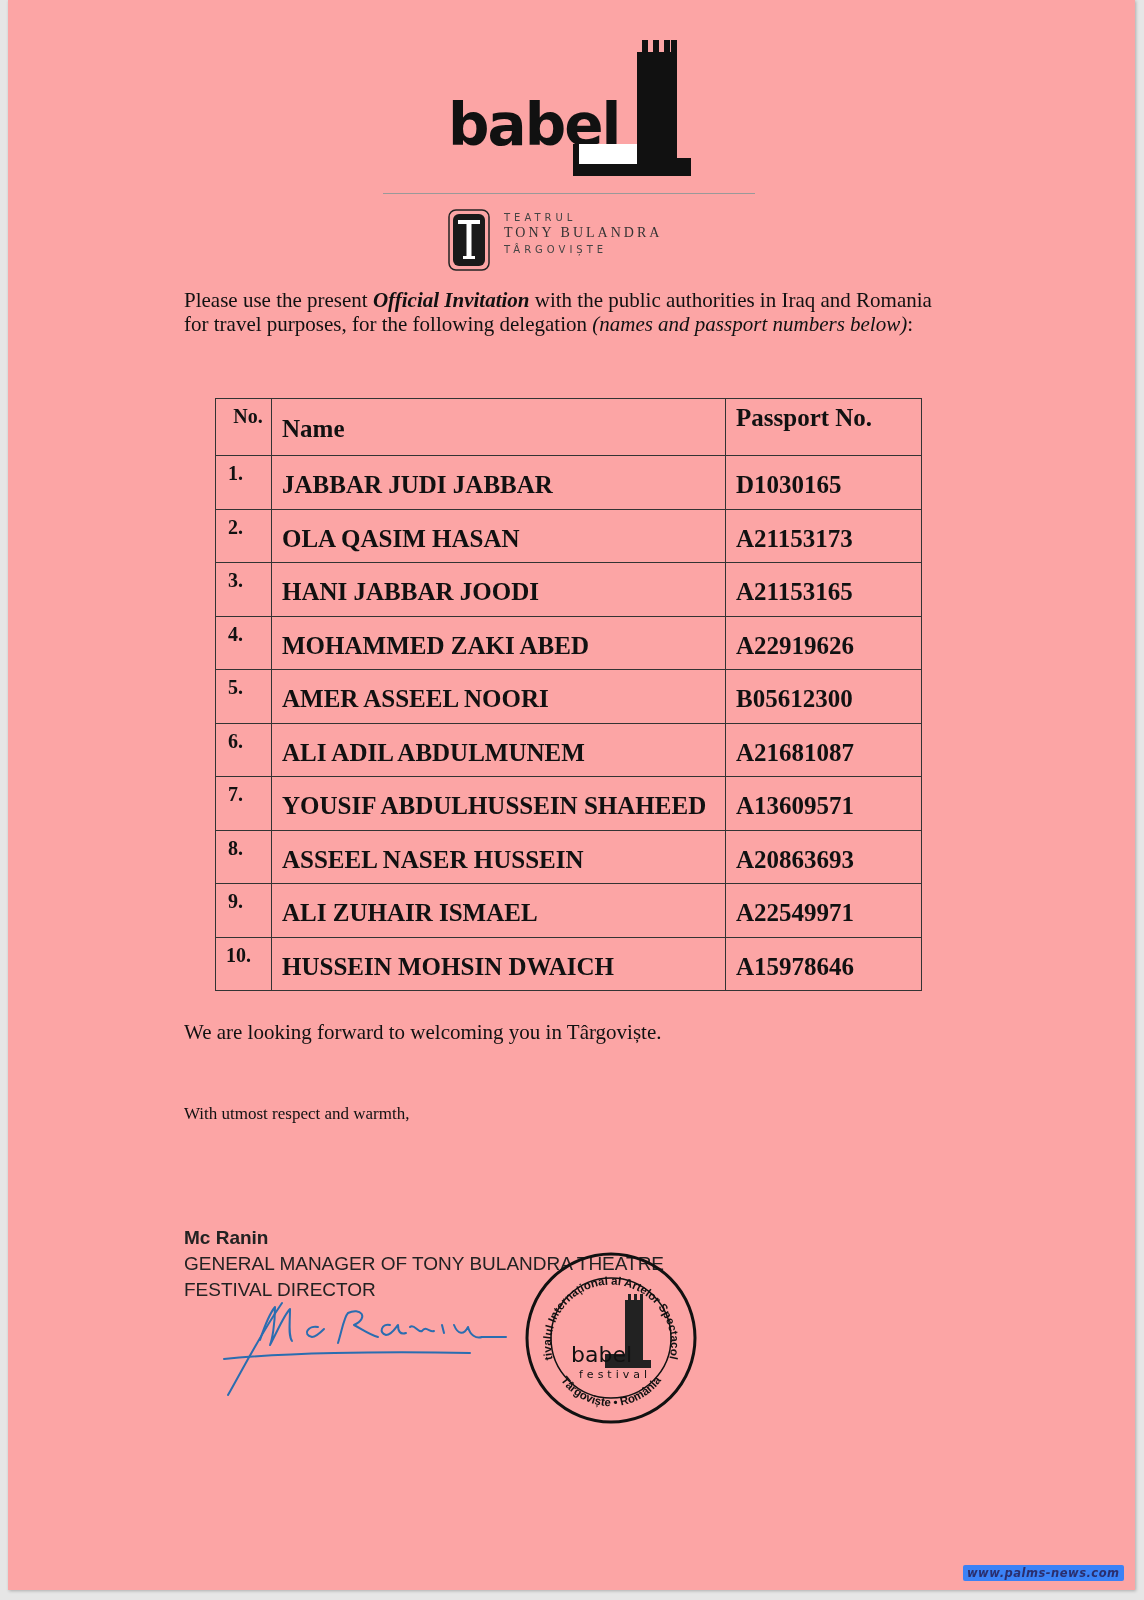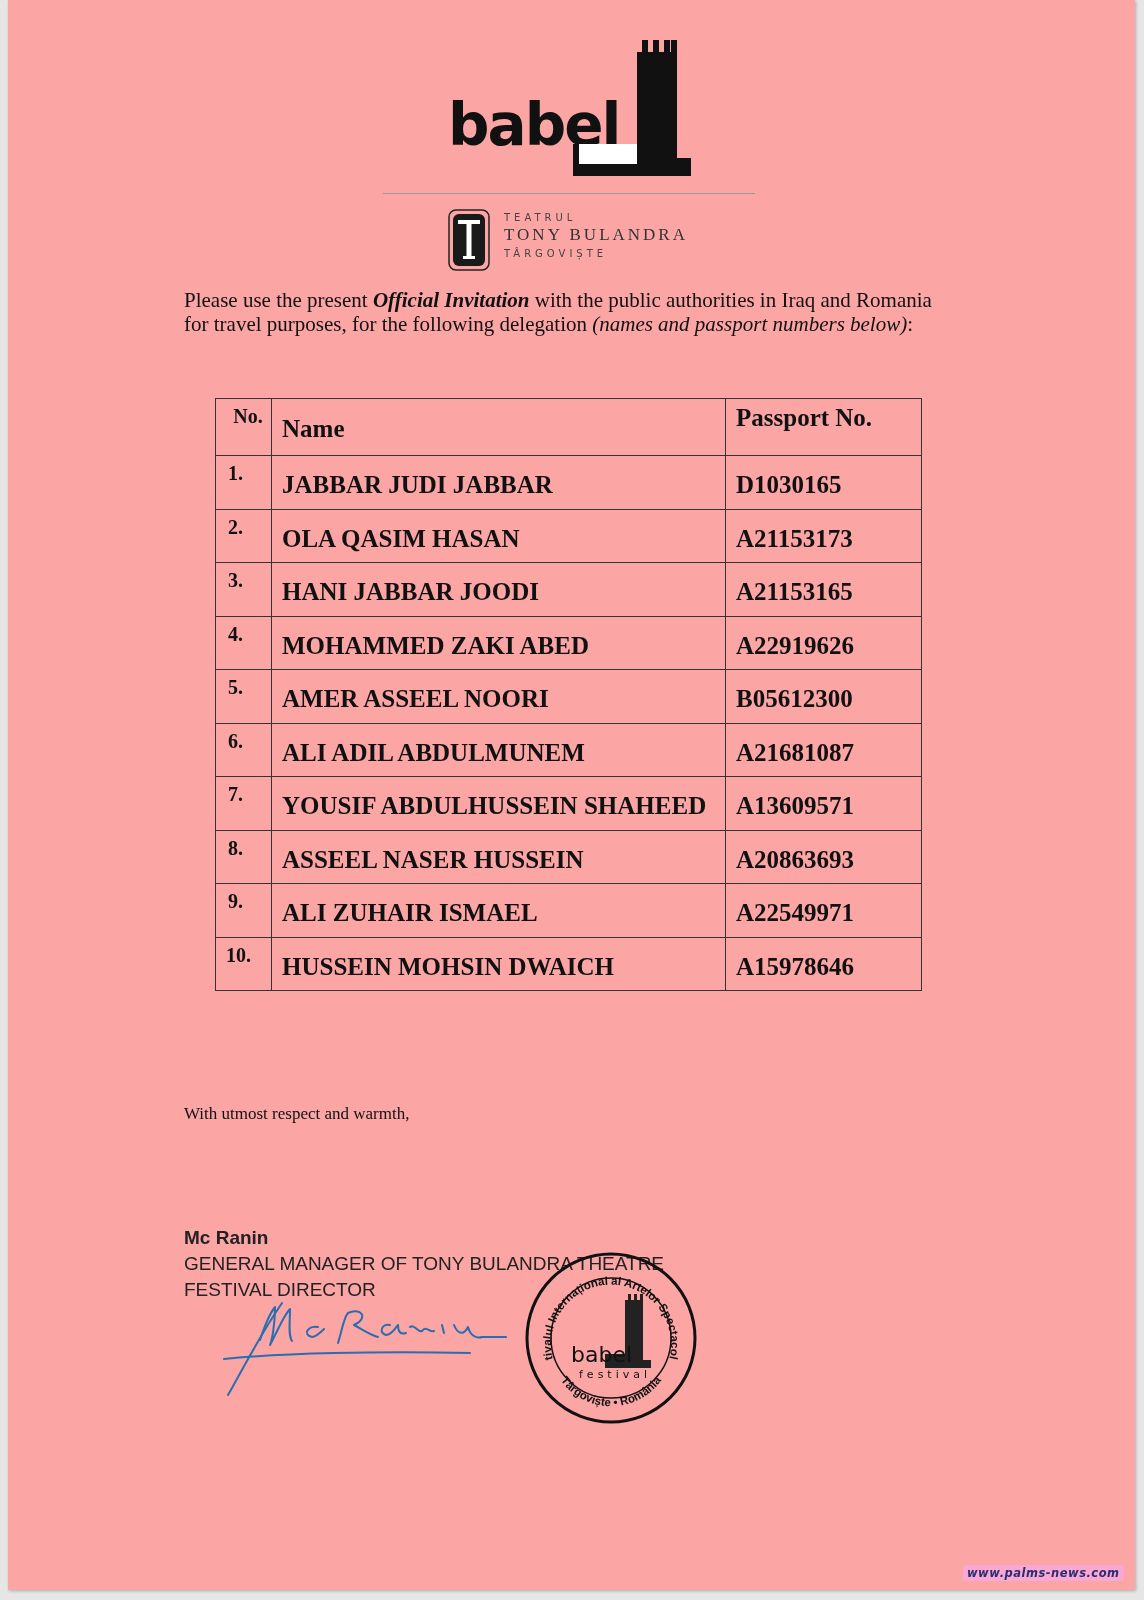--- a/index.html
+++ b/index.html
@@ -6,21 +6,21 @@
   body { width:1144px; height:1600px; background:#e6e6e6; position:relative; overflow:hidden; font-family:"Liberation Serif", serif; color:#111; }
   .page { position:absolute; left:8px; top:0; width:1127px; height:1590px; background:#fca5a5; box-shadow: 1px 1px 3px rgba(0,0,0,0.25); }
   .abs { position:absolute; }
   
   .babel-word { left:440px; top:96px; font-family:"DejaVu Sans", sans-serif; font-weight:bold; font-size:58px; letter-spacing:-2px; color:#111; line-height:1; }
   .tower { left:565px; top:40px; width:118px; height:136px; }
   .logo-rule { left:375px; top:193px; width:372px; height:1px; background:#999; }
   .tb-emblem { left:440px; top:209px; width:42px; height:62px; }
   .tb-text { left:496px; top:212px; font-family:"Liberation Serif", serif; color:#333; }
   .tb-small { font-family:"DejaVu Sans", sans-serif; font-size:10px; letter-spacing:4px; color:#444; }
-  .tb-big { font-size:17px; letter-spacing:3px; margin:2px 0 3px; color:#333; }
+  .tb-big { font-size:14px; letter-spacing:3px; margin:2px 0 3px; color:#333; }
   
   .intro { left:176px; top:288px; width:775px; font-size:21px; line-height:24px; }
   .intro .bi { font-style:italic; font-weight:bold; }
   .intro .i { font-style:italic; }
   
   table.deleg { position:absolute; left:207px; top:398px; border-collapse:collapse; font-family:"Liberation Serif", serif; }
   table.deleg td, table.deleg th { border:1.3px solid #333; vertical-align:top; font-weight:bold; padding:0; }
   .c-no { width:55px;font-family:Liberation Serif, serif; }
   .c-name { width:453px; }
   .c-pass { width:195px; }
@@ -30,21 +30,21 @@
   .name-txt, .pass-txt { display:block; font-size:25px; padding:15px 0 0 10px; }
   .hdr .name-txt { padding-top:16px; }
   .hdr .pass-txt { padding-top:5px; }
   .hdr .no-txt { padding-left:9px; }
   .welcome { left:176px; top:1020px; font-size:21px; }
   .closing { left:176px; top:1104px; font-size:17px; }
   .sig-block { left:176px; top:1225px; font-family:"Liberation Sans", sans-serif; font-size:19px; line-height:26px; color:#222; }
   .sig-name { font-weight:bold; }
   .signature { left:212px; top:1295px; width:290px; height:110px; }
   .stamp { left:515px; top:1250px; width:176px; height:176px; }
-  .watermark { left:963px; top:1565px; background:#f9a8d4; color:#2a2e6e; font-family:"DejaVu Sans", sans-serif; font-weight:bold; font-style:italic; font-size:11.5px; padding:1px 4px; border-radius:2px; letter-spacing:0.5px; }
+  .watermark { left:963px; top:1565px; background:#3b82f6; color:#2a2e6e; font-family:"DejaVu Sans", sans-serif; font-weight:bold; font-style:italic; font-size:11.5px; padding:1px 4px; border-radius:2px; letter-spacing:0.5px; }
 </style>
 </head>
 <body>
 
 <div class="page">
 
   <div class="abs babel-word">babel</div>
   <svg class="abs tower" viewBox="0 0 118 136">
     <path d="M0 104 H64 V12 H69 V0 H75 V12 H80 V0 H86 V12 H91 V0 H97 V12 H98 V0 H104 V118 H118 V136 H0 Z" fill="#111"></path>
     <rect x="6" y="104" width="10" height="20" fill="#fff"></rect>
@@ -186,20 +186,21 @@
       <td>
             <span class="name-txt">HUSSEIN MOHSIN DWAICH</span>
           </td>
       <td>
             <span class="pass-txt">A15978646</span>
           </td>
     </tr>
   </tbody>
     </table>
 
+  <div class="abs welcome">We are looking forward to welcoming you in Târgoviște.</div>
   <div class="abs closing">With utmost respect and warmth,</div>
 
   <div class="abs sig-block">
     <div class="sig-name">Mc Ranin</div>
     <div>GENERAL MANAGER OF TONY BULANDRA THEATRE</div>
     <div>FESTIVAL DIRECTOR</div>
   </div>
 
   <svg class="abs signature" viewBox="0 0 290 110">
     <g fill="none" stroke="#2a6db0" stroke-width="2" stroke-linecap="round" stroke-linejoin="round">

